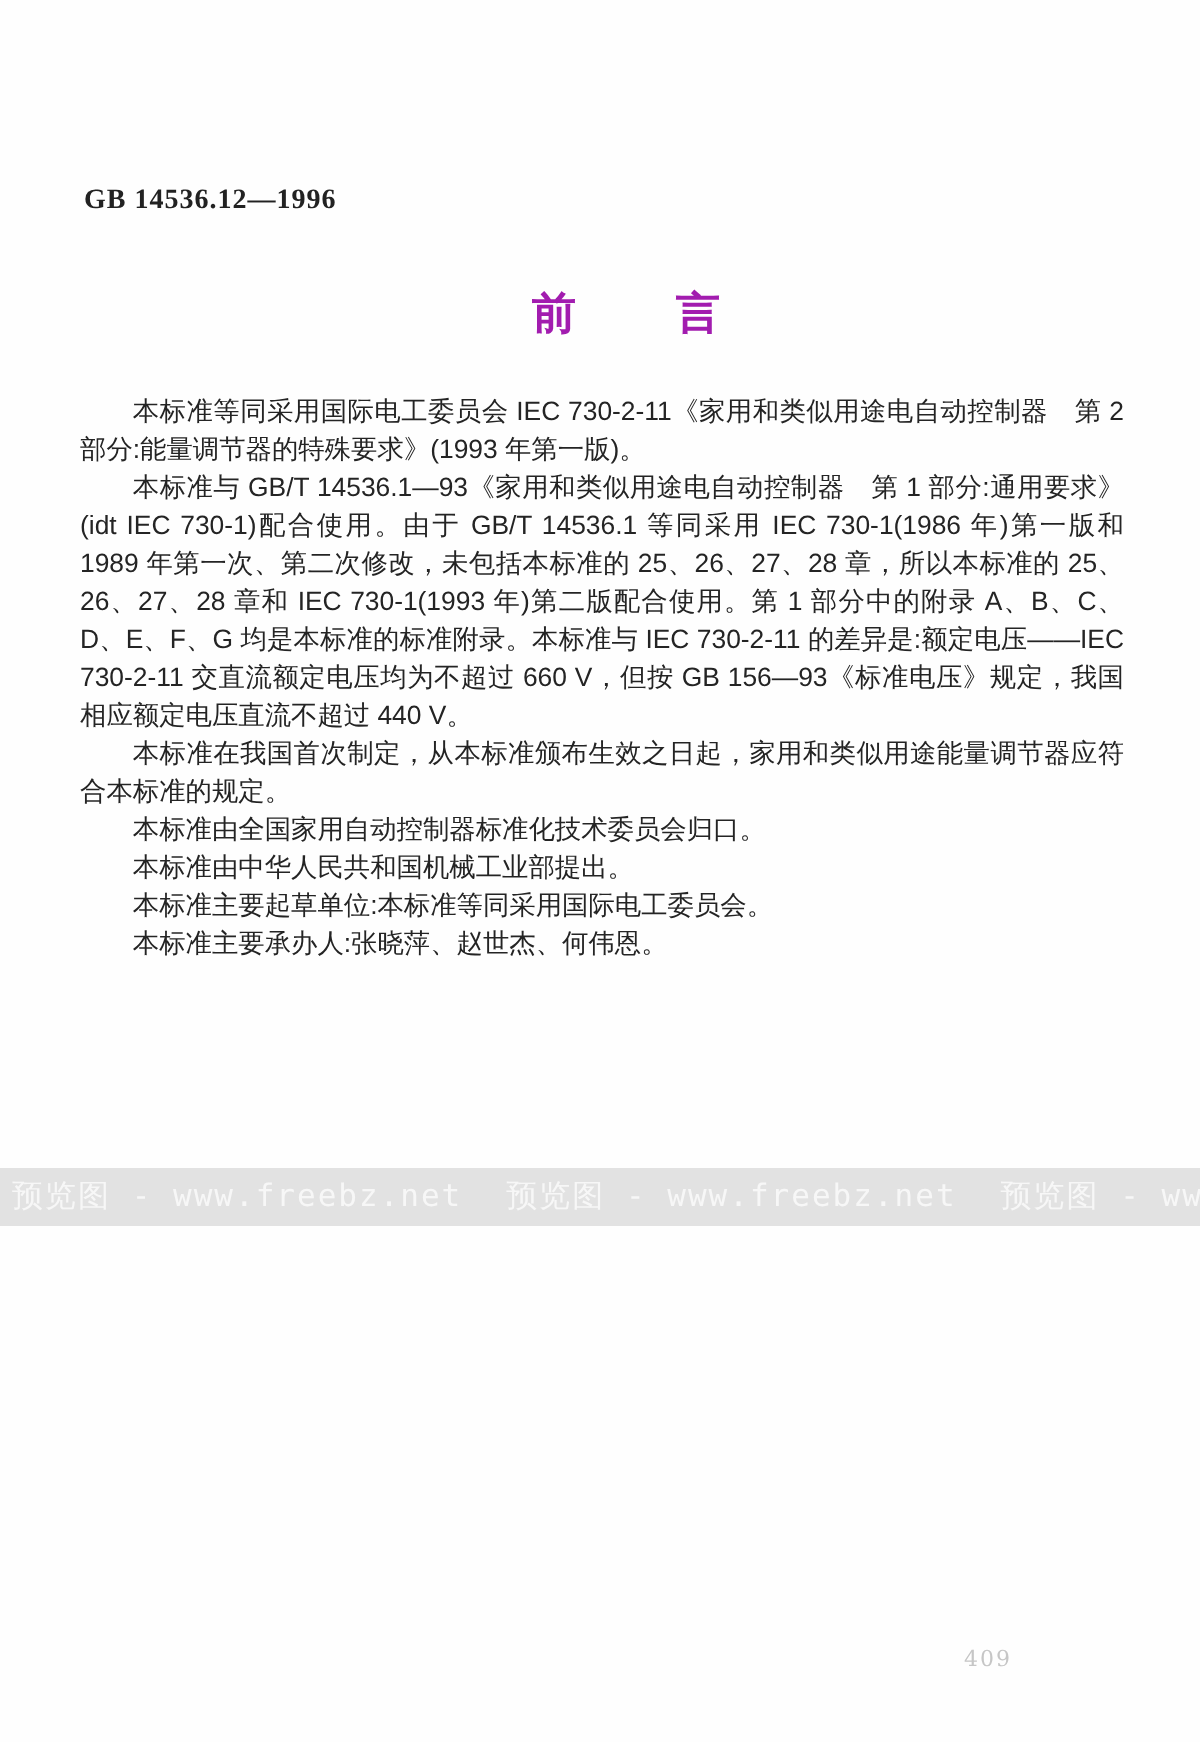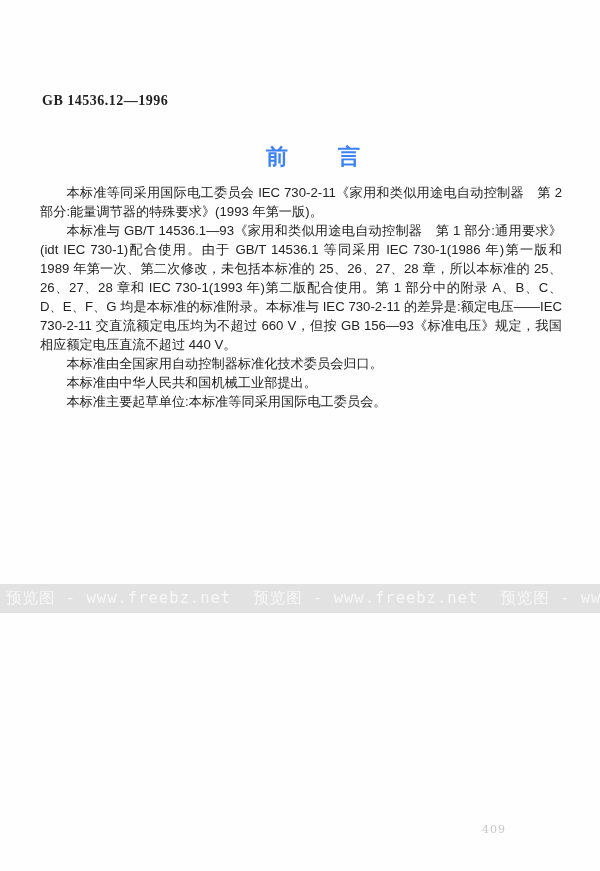--- a/index.html
+++ b/index.html
@@ -25,28 +25,28 @@
     font-family: "Liberation Serif", serif;
     text-align: right;
   }
   .doc-title {
     position: absolute;
     left: 0; top: 142px;
     width: 584px;
     text-align: center;
     font-size: 22px;
     font-weight: bold;
-    color: #3b82f6;
+    color: #a21caf;
     letter-spacing: 2px;
     white-space: pre;
     padding-left: 44px;
   }
   .content {
     position: absolute;
-    left: 40px; top: 183px;
+    left: 40px; top: 196px;
     width: 522px;
     font-size: 13.2px;
     line-height: 19px;
     text-align: justify;
     color: #242424;
   }
   .content p {
     text-indent: 2em;
     margin: 0;
   }
@@ -83,23 +83,25 @@
 
 <div class="page">
 
   <div class="std-no">GB 14536.12—1996</div>
 
   <div class="doc-title">前　　言</div>
 
   <div class="content">
     <p>本标准等同采用国际电工委员会 IEC 730-2-11《家用和类似用途电自动控制器　第 2 部分:能量调节器的特殊要求》(1993 年第一版)。</p>
     <p>本标准与 GB/T 14536.1—93《家用和类似用途电自动控制器　第 1 部分:通用要求》(idt IEC 730-1)配合使用。由于 GB/T 14536.1 等同采用 IEC 730-1(1986 年)第一版和 1989 年第一次、第二次修改，未包括本标准的 25、26、27、28 章，所以本标准的 25、26、27、28 章和 IEC 730-1(1993 年)第二版配合使用。第 1 部分中的附录 A、B、C、D、E、F、G 均是本标准的标准附录。本标准与 IEC 730-2-11 的差异是:额定电压——IEC 730-2-11 交直流额定电压均为不超过 660 V，但按 GB 156—93《标准电压》规定，我国相应额定电压直流不超过 440 V。</p>
+    <p>本标准在我国首次制定，从本标准颁布生效之日起，家用和类似用途能量调节器应符合本标准的规定。</p>
     <p>本标准由全国家用自动控制器标准化技术委员会归口。</p>
     <p>本标准由中华人民共和国机械工业部提出。</p>
     <p>本标准主要起草单位:本标准等同采用国际电工委员会。</p>
+    <p>本标准主要承办人:张晓萍、赵世杰、何伟恩。</p>
   </div>
 
   <div class="watermark-band">
     <span>预览图 - www.freebz.net</span>
     <span>预览图 - www.freebz.net</span>
     <span>预览图 - www.freebz.net</span>
   </div>
 
   <div class="page-number">409</div>
 

